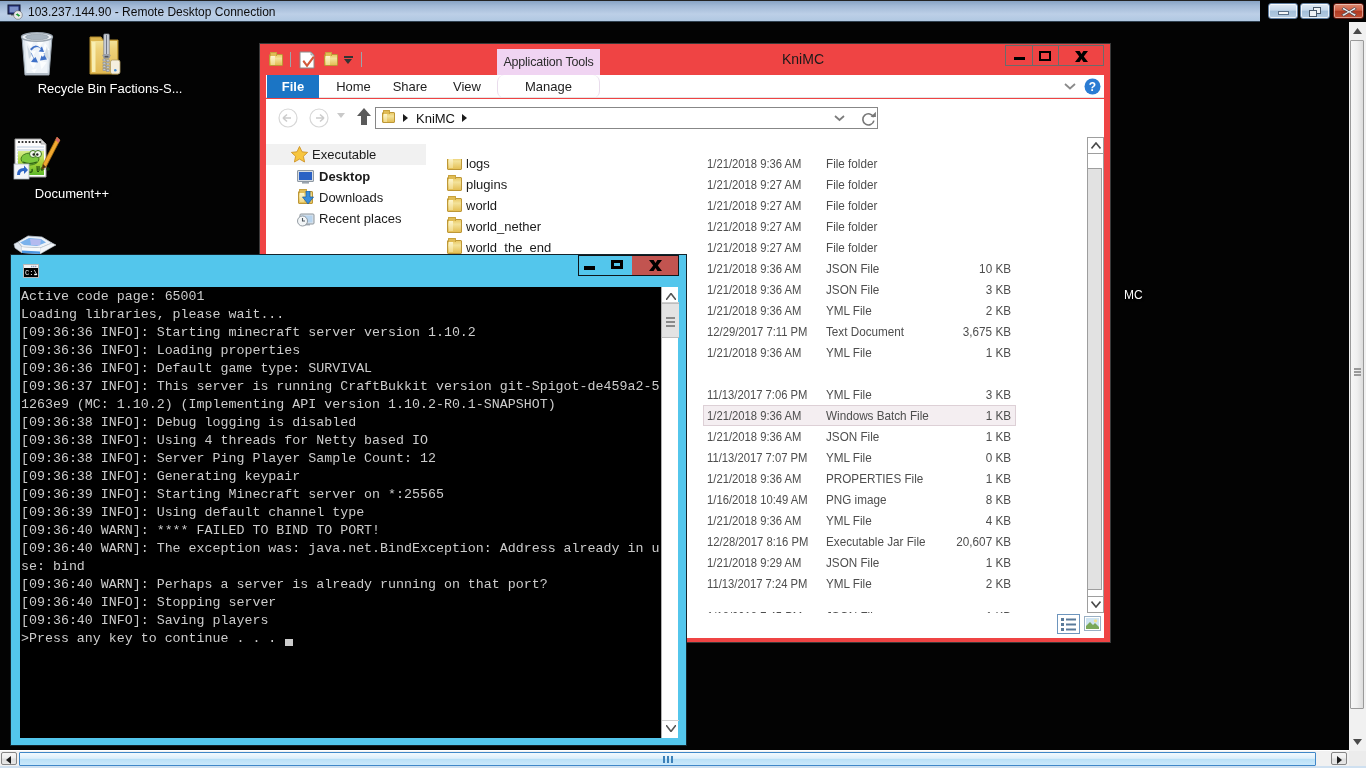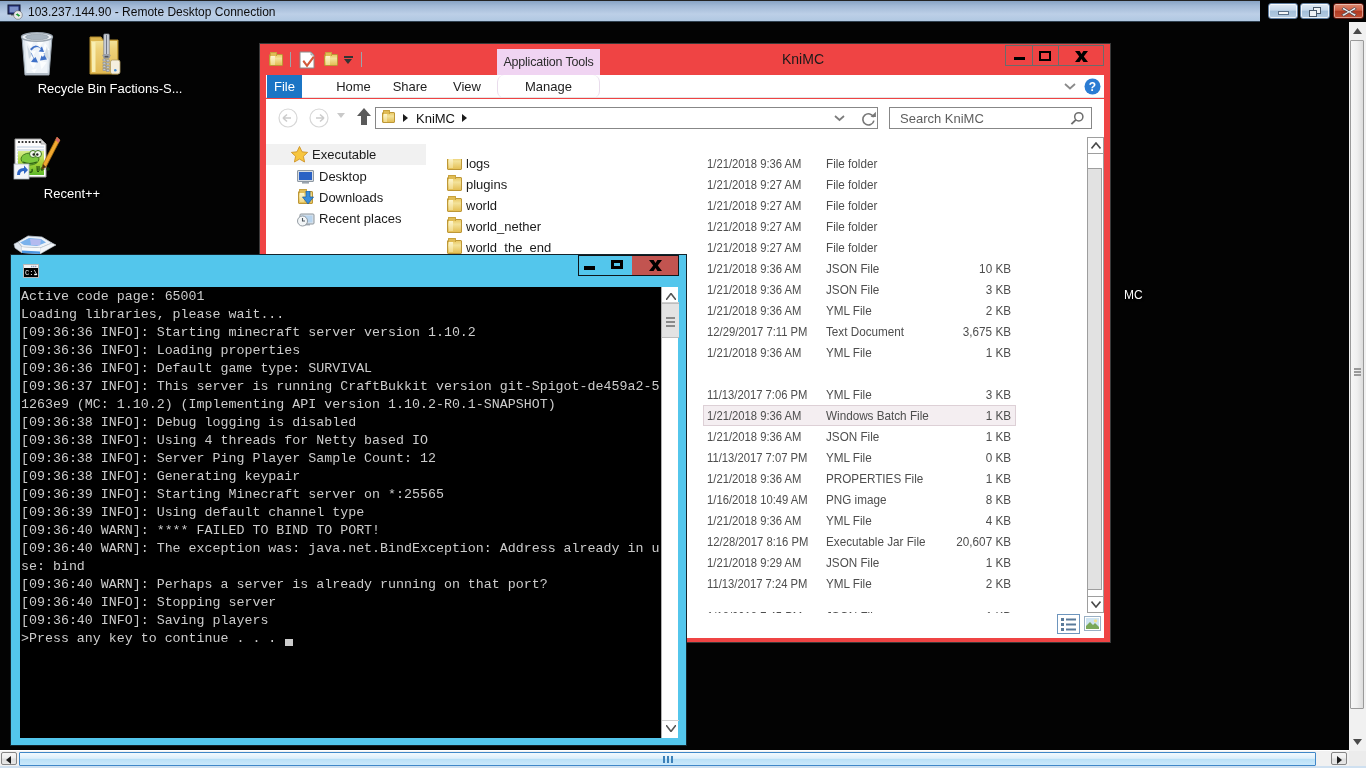--- a/index.html
+++ b/index.html
@@ -151,21 +151,21 @@
     <circle cx="24.3" cy="19.5" r="1.2" fill="#222"></circle>
   <path d="M10 27 Q16 30 24 27" stroke="#2f5f14" stroke-width="1.2" fill="none"></path>
   <path d="M14 30 q-3 6 2 7 q4 1 3 -3" stroke="#2f5f14" stroke-width="1.5" fill="none"></path>
   <path d="M24 31 q0 6 1 6 q1.5 0 1 -6 M27.5 34 h4 M29 32 v4 M33 34 h4 M35 32 v4" stroke="#143a08" stroke-width="1" fill="none"></path>
   <path d="M44 2 L47 5 L33 32 L29 34 L30 29 Z" fill="#f0a830" stroke="#a06a10" stroke-width="0.8"></path>
   <path d="M44 2 L47 5 L45.5 8 L42.5 5 Z" fill="#d86a6a"></path>
   <path d="M30 29 L33 32 L29 34 Z" fill="#4a3210"></path>
   <rect x="1" y="29" width="15" height="15" fill="#f4f6f8" stroke="#b0b8c0" stroke-width="0.8"></rect>
   <path d="M4 40 Q4 33 11 33 L11 30.5 L15 35 L11 39 L11 36 Q7 36 7 40 Z" fill="#2f66c4"></path>
 </svg>
-<div class="dlabel" style="left:0px;top:186px;width:76px;text-align:center;">Recent++</div>
+<div class="dlabel" style="left:0px;top:186px;width:76px;text-align:center;">Document++</div>
 
 <svg class="abs" style="left:12px;top:234px" width="44" height="20" viewBox="0 0 44 20">
   <path d="M6 8 L16 2 L30 3 L40 9 L28 14 L10 13 Z" fill="#eef2f7" stroke="#b5bfc9" stroke-width="0.8"></path>
   <path d="M8 8.5 L17 4 L29 5 L34 8.5 L25 12 L12 11 Z" fill="#7ab2ec"></path>
   <path d="M18 5 L29 5.5 L28 11.5 L19 11 Z" fill="#b4baef"></path>
   <path d="M2 10 L6 8 L10 13 L10 19 L3 14 Z" fill="#dfe6ee" stroke="#b5bfc9" stroke-width="0.6"></path>
   <path d="M40 9 L44 11 L42 12 L28 20 L28 14 Z" fill="#f2f5f9" stroke="#c5ced8" stroke-width="0.6"></path>
   <path d="M10 13 L28 14 L28 20 L10 19 Z" fill="#f8fafc"></path>
   <path d="M10 16.5 L28 17.5 L28 20 L10 19 Z" fill="#4a95e0"></path>
 </svg>
@@ -201,21 +201,21 @@
     <div class="wbtn" style="left:772px;width:27px;border-left:none;">
       <div style="position:absolute;left:7px;top:4.5px;width:12px;height:10px;border:2.6px solid #000;"></div>
     </div>
     <div class="wbtn" style="left:798px;width:46px;border-left:none;">
       <svg style="position:absolute;left:17px;top:5px" width="13" height="11" viewBox="0 0 13 11">
           <path d="M0 0 L4.6 0 L6.5 3 L8.4 0 L13 0 L8.8 5.5 L13 11 L8.4 11 L6.5 8 L4.6 11 L0 11 L4.2 5.5 Z" fill="#000"></path>
         </svg>
     </div>
   </div>
   <div class="tabrow">
-    <div class="tab" style="left:1px;width:35px;background:#1b75c5;color:#fff;">File</div>
+    <div class="tab" style="left:1px;width:52px;background:#1b75c5;color:#fff;font-weight:bold;">File</div>
     <div class="tab" style="left:60px;width:55px;">Home</div>
     <div class="tab" style="left:118px;width:52px;">Share</div>
     <div class="tab" style="left:176px;width:50px;">View</div>
     <div class="tab" style="left:231px;width:103px;border-left:1px solid #e9dcec;border-right:1px solid #e9dcec;border-radius:7px;">Manage</div>
     <svg style="position:absolute;left:798px;top:8px" width="12" height="7" viewBox="0 0 12 7">
         <path d="M1 1 L6 5.5 L11 1" fill="none" stroke="#8a8a8a" stroke-width="1.8"></path>
       </svg>
     <svg style="position:absolute;left:818px;top:3px" width="17" height="17" viewBox="0 0 17 17">
       <circle cx="8.5" cy="8.5" r="8" fill="#2b7cd3"></circle>
       <text x="8.5" y="12.5" font-size="12" font-weight="bold" fill="#fff" text-anchor="middle" font-family="Liberation Sans">?</text>
@@ -242,41 +242,34 @@
       <div class="arrow" style="left:86px;top:6px;border-top:4.5px solid transparent;border-bottom:4.5px solid transparent;border-left:5.5px solid #1a1a1a;"></div>
       <svg style="position:absolute;left:458px;top:7px" width="11" height="7" viewBox="0 0 11 7">
           <path d="M1 1 L5.5 5 L10 1" fill="none" stroke="#7c7c7c" stroke-width="1.7"></path>
         </svg>
       <svg style="position:absolute;left:484px;top:3px" width="16" height="16" viewBox="0 0 16 16">
         <path d="M 13.6 6.2 A 5.6 5.6 0 1 0 13.9 9.6" fill="none" stroke="#777" stroke-width="1.6"></path>
         <path d="M 10.6 5.9 L 15.9 5.9 L 15.9 0.8 Z" fill="#777"></path>
       </svg>
     </div>
 
-    <div style="position:absolute;left:623px;top:8px;width:203px;height:22px;border:1px solid #878787;background:#fff;">
-      <div style="position:absolute;left:10px;top:3px;font-size:13px;color:#5e5e5e;">Search KniMC</div>
-      <svg style="position:absolute;left:180px;top:3px" width="15" height="15" viewBox="0 0 15 15">
-        <circle cx="8.8" cy="5.8" r="4.1" fill="none" stroke="#6e6e6e" stroke-width="1.5"></circle>
-        <path d="M5.8 8.8 L1.4 13.2" stroke="#6e6e6e" stroke-width="1.9"></path>
-      </svg>
-    </div>
   </div>
   <div class="main">
 
     <div style="position:absolute;left:0px;top:11px;width:160px;height:21px;background:#f1f1f1;"></div>
     <svg style="position:absolute;left:25px;top:13px" width="17" height="17" viewBox="0 0 17 17">
       <path d="M8.5 0.5 L11 5.8 L16.6 6.4 L12.4 10.3 L13.6 16 L8.5 13.1 L3.4 16 L4.6 10.3 L0.4 6.4 L6 5.8 Z" fill="#f7c63f" stroke="#cf9427" stroke-width="0.9"></path>
     </svg>
     <div class="navitem" style="left:46px;top:14px;">Executable</div>
     <svg style="position:absolute;left:31px;top:37px" width="17" height="14" viewBox="0 0 17 14">
       <rect x="0.5" y="0.5" width="16" height="11" rx="0.5" fill="#d6dce2" stroke="#8e98a2"></rect>
       <rect x="2" y="2" width="13" height="8" fill="#2b62c4"></rect>
       <rect x="5" y="12" width="7" height="1.6" fill="#9aa4ae"></rect>
     </svg>
-    <div class="navitem" style="left:53px;top:36px;">Desktop</div>
+    <div class="navitem" style="left:53px;top:36px;font-weight:bold;">Desktop</div>
     <div class="folder" style="position:absolute;left:32px;top:58px;width:15px;height:13px;"></div>
     <svg style="position:absolute;left:36px;top:58px" width="12" height="14" viewBox="0 0 12 14">
       <path d="M4 0 L8 0 L8 6 L11.5 6 L6 13 L0.5 6 L4 6 Z" fill="#3a8edc" stroke="#1b5a9a" stroke-width="0.7"></path>
     </svg>
     <div class="navitem" style="left:53px;top:57px;">Downloads</div>
     <svg style="position:absolute;left:31px;top:79px" width="18" height="16" viewBox="0 0 18 16">
       <rect x="3" y="2" width="14" height="10" rx="1" fill="#dfe5ea" stroke="#8a949c"></rect>
       <rect x="4.5" y="3.5" width="11" height="7" fill="#b8d4ee"></rect>
       <rect x="7" y="12" width="6" height="1.4" fill="#9aa4ae"></rect>
       <circle cx="5.5" cy="9" r="5" fill="#f2f5f7" stroke="#7c868e" stroke-width="0.8"></circle>

